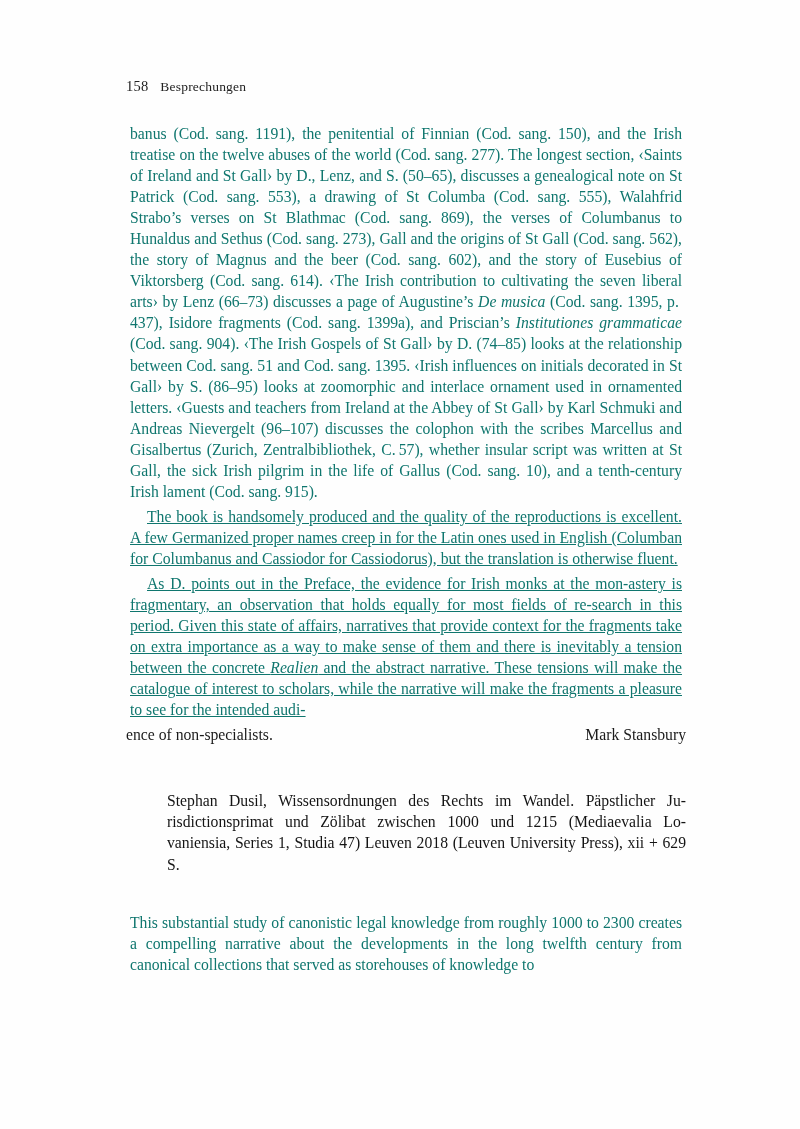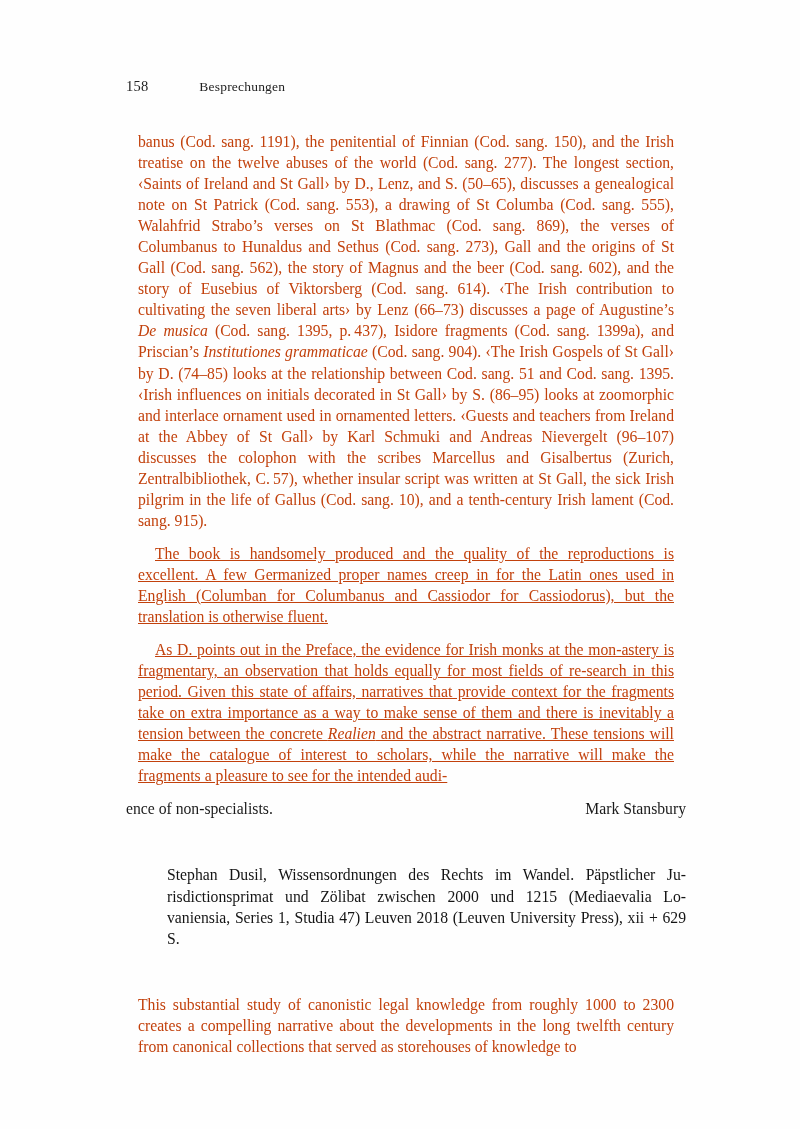--- a/index.html
+++ b/index.html
@@ -30,36 +30,35 @@
     font-size: 14.5px;
     letter-spacing: 0.2px;
     color: #222;
   }
   .running-head .folio {
     font-weight: 400;
     margin-right: 12px;
   }
   .running-head .section-title {
     font-size: 13.5px;
-    margin-left: 39px;
   }
   .textblock {
     position: absolute;
     top: 119px;
     left: 126px;
     width: 560px;
   }
   p.body-par {
-    margin: 12px;
+    margin: 4px;
     font-size: 15.7px;
     line-height: 21.05px;
     text-align: justify;
     text-justify: inter-word;
     hyphens: manual;
-    color: #c2410c;
+    color: #0f766e;
   }
   p.body-par.indented {
     text-indent: 17px;
     text-decoration: underline;
   }
   .signature-row {
     display: flex;
     justify-content: space-between;
     align-items: baseline;
     font-size: 15.7px;
@@ -102,20 +101,20 @@
 
     <p class="body-par indented" id="par-3">As D. points out in the Preface, the evidence for Irish monks at the mon-astery is fragmentary, an observation that holds equally for most fields of re-search in this period. Given this state of affairs, narratives that provide context for the fragments take on extra importance as a way to make sense of them and there is inevitably a tension between the concrete <i>Realien</i> and the abstract narrative. These tensions will make the catalogue of interest to scholars, while the narrative will make the fragments a pleasure to see for the intended audi-</p>
 
     <div class="signature-row">
       <span class="closing-text">ence of non-specialists.</span>
       <span class="reviewer">Mark Stansbury</span>
     </div>
 
     <div class="biblio-spacer-top"></div>
 
-    <p class="biblio-block" id="biblio-1">Stephan Dusil, Wissensordnungen des Rechts im Wandel. Päpstlicher Ju-risdictionsprimat und Zölibat zwischen 2000 und 1215 (Mediaevalia Lo-vaniensia, Series 1, Studia 47) Leuven 2018 (Leuven University Press), xii + 629 S.</p>
+    <p class="biblio-block" id="biblio-1">Stephan Dusil, Wissensordnungen des Rechts im Wandel. Päpstlicher Ju-risdictionsprimat und Zölibat zwischen 1000 und 1215 (Mediaevalia Lo-vaniensia, Series 1, Studia 47) Leuven 2018 (Leuven University Press), xii + 629 S.</p>
 
     <div class="biblio-spacer-bottom"></div>
 
     <p class="body-par" id="par-4">This substantial study of canonistic legal knowledge from roughly 1000 to 2300 creates a compelling narrative about the developments in the long twelfth century from canonical collections that served as storehouses of knowledge to</p>
 
   </div>
 </div>
 
 </body></html>

